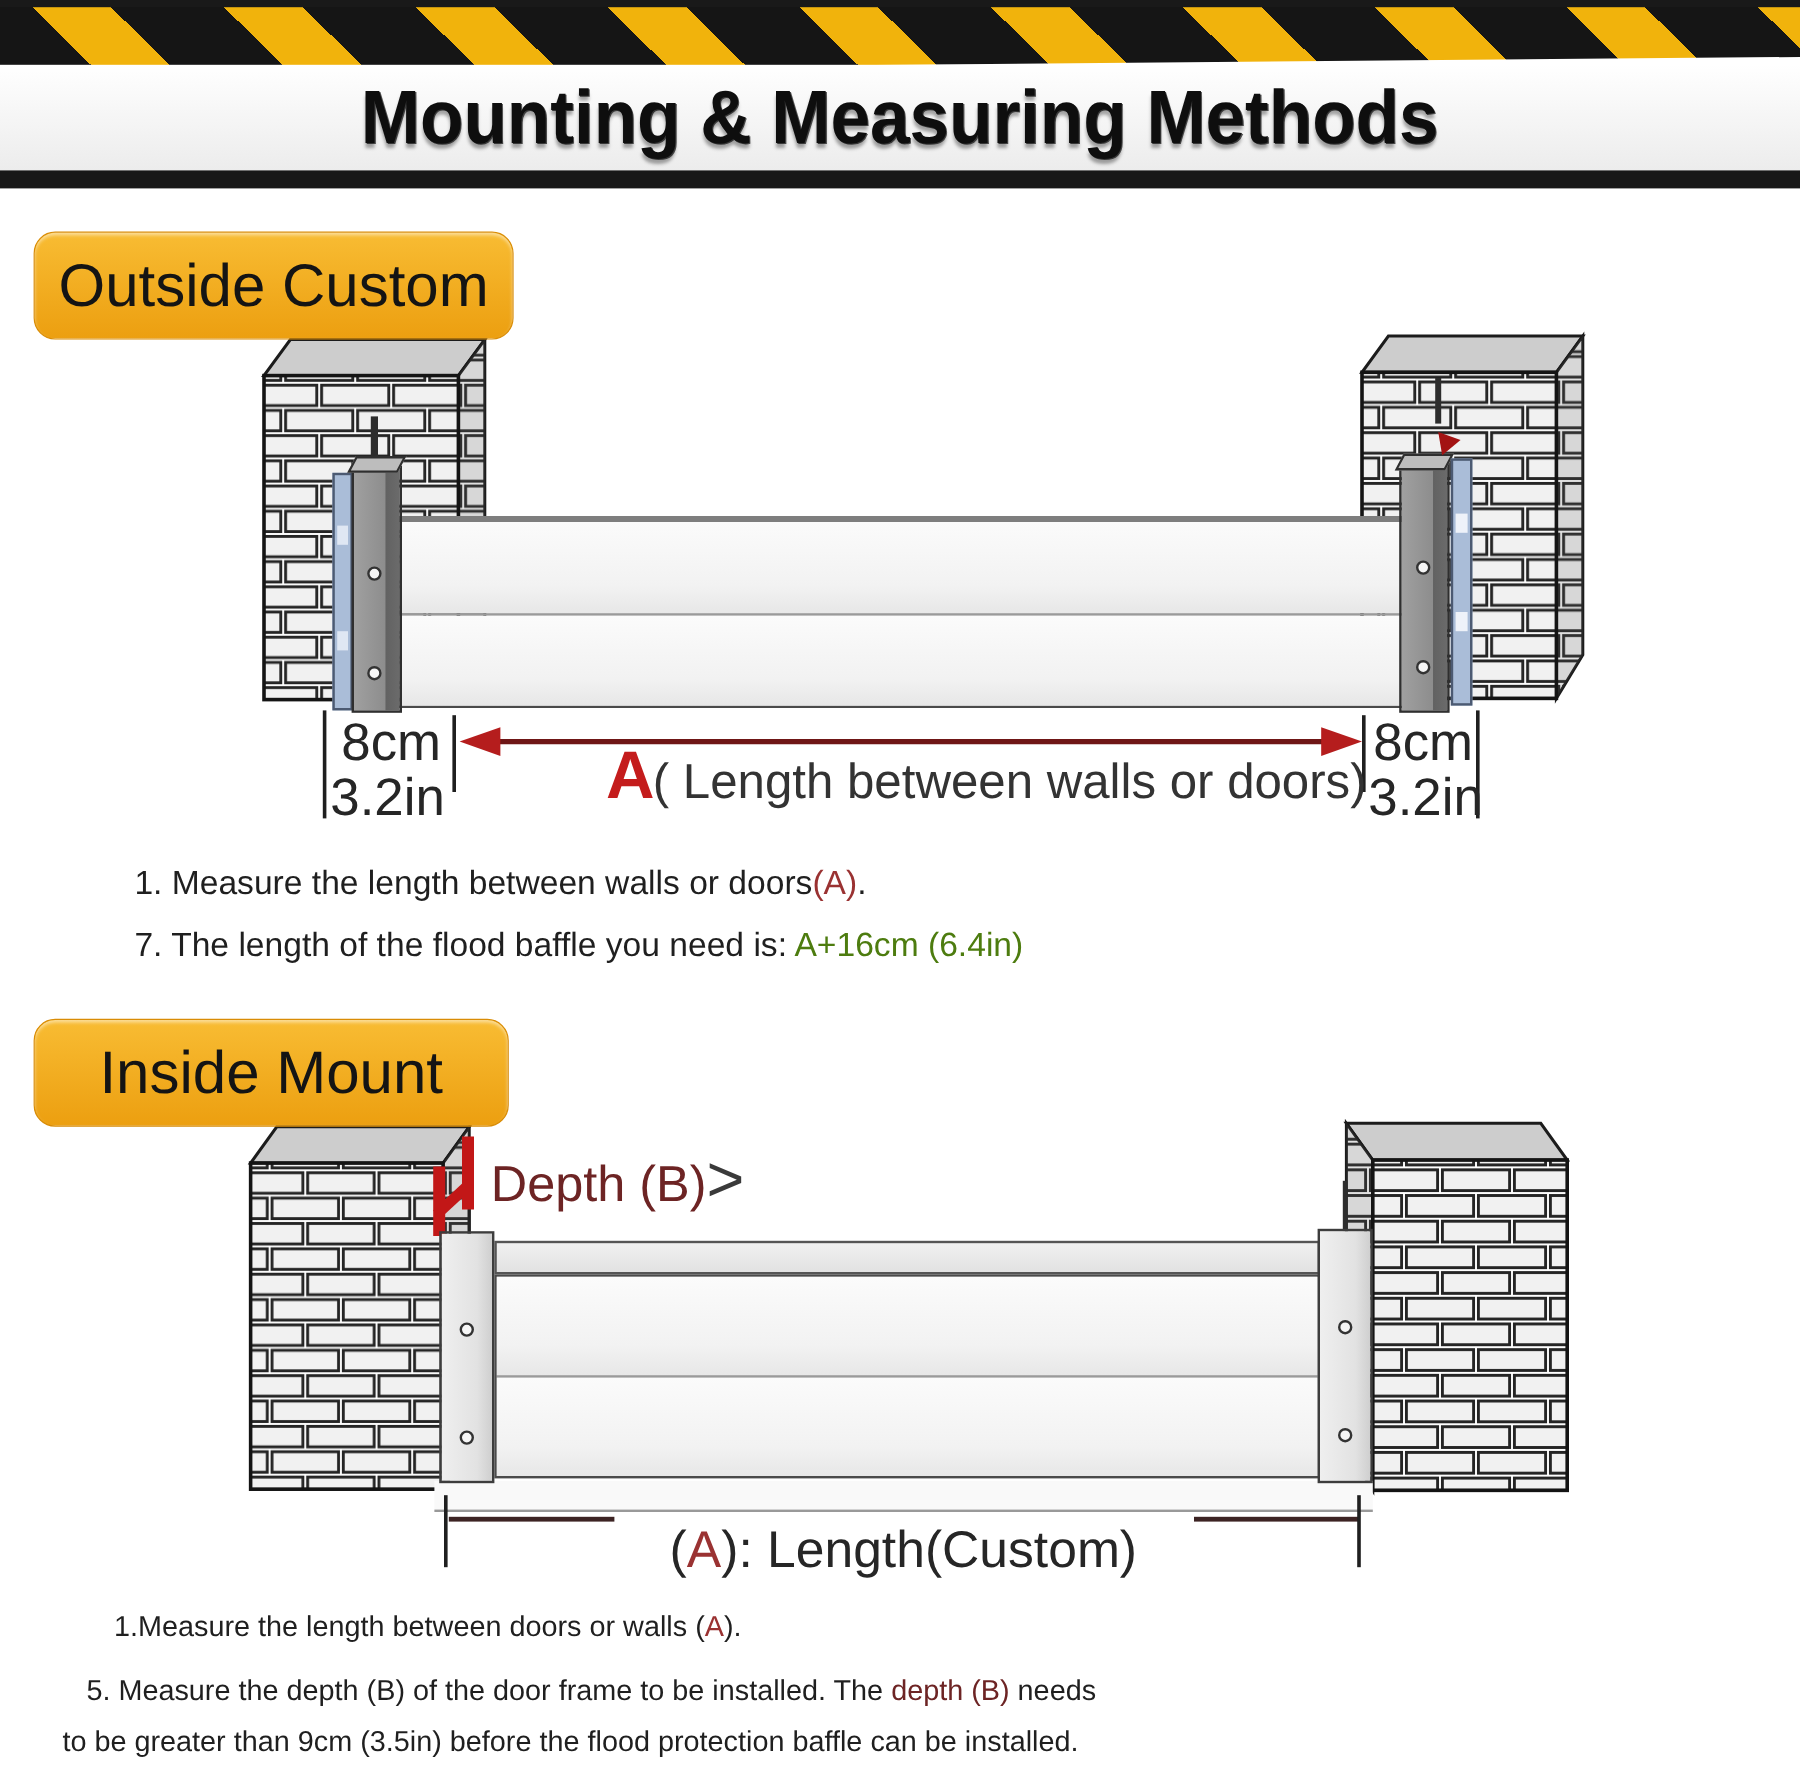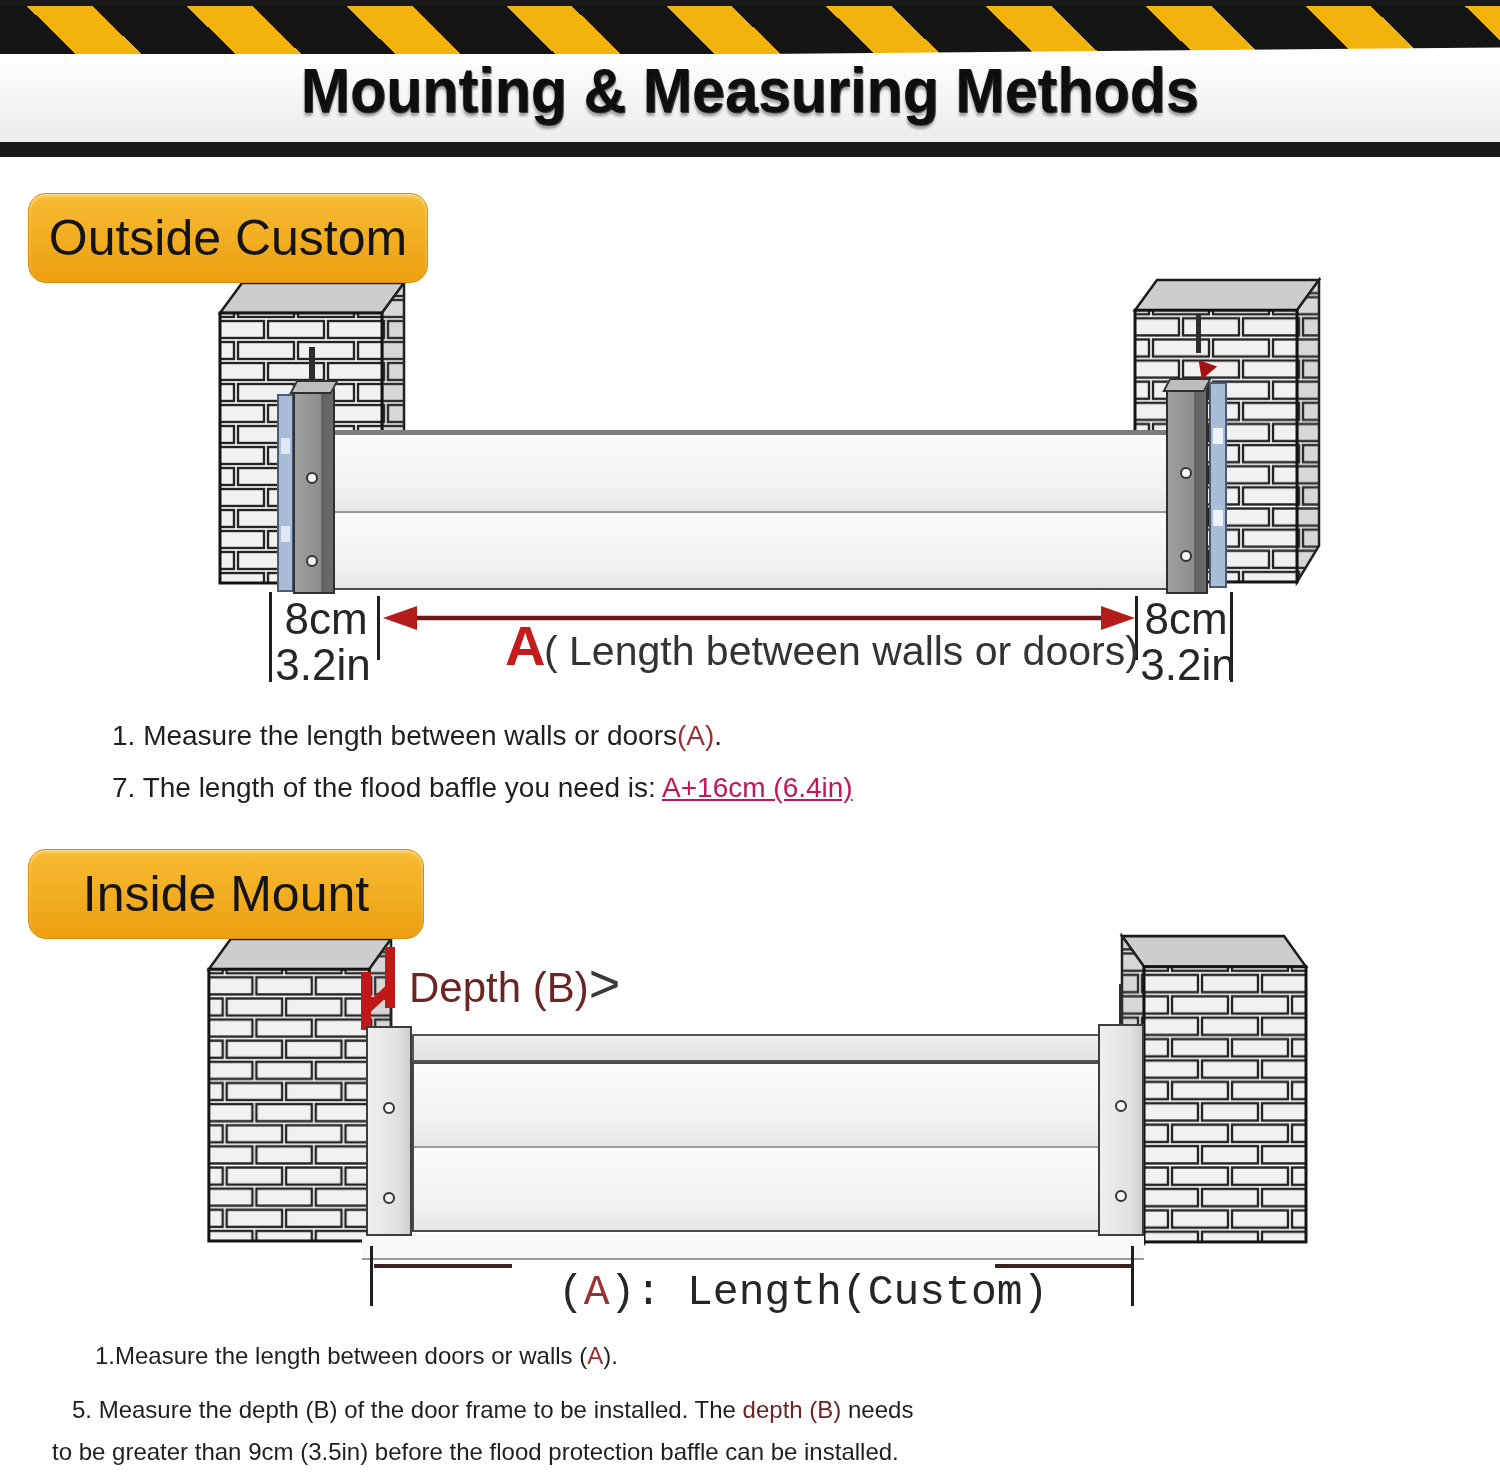--- a/index.html
+++ b/index.html
@@ -4,21 +4,21 @@
 <style>
   html,body{margin:0;padding:0;}
   body{width:1500px;height:1475px;background:#ffffff;font-family:"Liberation Sans",sans-serif;position:relative;overflow:hidden;}
   .abs{position:absolute;}
   
   .tape{top:-4px;left:-12px;width:1524px;height:58px;
     background:repeating-linear-gradient(45deg,#151515 0 66px,#f1b30c 66px 112px);
     transform:rotate(-0.5deg);}
   .tape-topline{top:0;left:0;width:100%;height:6px;background:#191919;}
   .title-band{top:54px;left:0;width:100%;height:88px;background:linear-gradient(#ffffff,#ececec);
-    display:flex;justify-content:center;}
+    display:flex;align-items:center;justify-content:center;}
   .title-band h1{margin:0;font-size:63px;font-weight:bold;color:#0e0e0e;letter-spacing:0px;
     transform:scaleX(0.94);text-shadow:0 4px 3px rgba(0,0,0,.35),1px 1px 0 #555;}
   .black-bar{top:142px;left:0;width:100%;height:15px;background:#181818;}
   
   .badge{width:398px;height:88px;border-radius:18px;background:linear-gradient(#f8bc33,#ec9f10);
     border:1px solid #d98c05;display:flex;align-items:center;justify-content:center;
     font-size:50px;color:#141414;box-shadow:inset 0 2px 3px rgba(255,255,255,.5);z-index:5;}
   
   svg.pillar{overflow:visible;}
   
@@ -39,21 +39,21 @@
   .hole{width:12px;height:12px;border-radius:50%;background:#f6f6f6;border:2.5px solid #333;box-sizing:border-box;z-index:6;}
   .bolt{background:#2d2d2d;}
   .star{width:0;height:0;border-left:10px solid transparent;border-right:10px solid transparent;
     border-bottom:17px solid #a31313;transform:rotate(-40deg);}
   
   .tick{width:3px;background:#1f1f1f;}
   .mseg{background:#3c2323;height:4px;}
   .mtext{font-size:44px;color:#262626;text-align:center;white-space:nowrap;}
   .a-label{font-size:56px;font-weight:bold;color:#c41c1c;line-height:1;}
   .span-text{font-size:41px;color:#333;white-space:nowrap;}
-  .len-label{font-size:43px;color:#262626;white-space:nowrap;font-family:Liberation Mono, monospace;}
+  .len-label{font-size:43px;color:#262626;white-space:nowrap;}
   
   .step{font-size:28px;color:#1f1f1f;white-space:nowrap;}
   .step-sm{font-size:24px;color:#1f1f1f;white-space:nowrap;}
   .depth-label{display:flex;align-items:baseline;font-size:42px;color:#7b2828;white-space:nowrap;}
 </style>
 </head>
 <body>
 
 <svg width="0" height="0" style="position:absolute" aria-hidden="true">
   <defs>
@@ -129,21 +129,21 @@
   <polygon points="754,18 720,6 720,30" fill="#b51d1d"></polygon>
 </svg>
 <div class="abs mtext" style="left:274px;top:594px;width:104px;">8cm</div>
 <div class="abs mtext" style="left:268px;top:640px;width:110px;">3.2in</div>
 <div class="abs mtext" style="left:1140px;top:594px;width:92px;">8cm</div>
 <div class="abs mtext" style="left:1138px;top:640px;width:100px;">3.2in</div>
 <div class="abs a-label" style="left:505px;top:618px;">A</div>
 <div class="abs span-text" style="left:544px;top:628px;">( Length between walls or doors)</div>
 
 <div class="abs step" style="left:112px;top:720px;"><span>1. Measure the length between walls or doors</span><span style="color: rgb(154, 50, 50);">(A)</span><span>.</span></div>
-<div class="abs step" style="left:112px;top:772px;"><span>7. The length of the flood baffle you need is: </span><span style="color: #be185d; text-decoration: underline;">A+16cm (6.4in)</span></div>
+<div class="abs step" style="left:112px;top:772px;"><span>7. The length of the flood baffle you need is: </span><span style="color: #4d7c0f;">A+16cm (6.4in)</span></div>
 
 <div class="abs badge" style="left:28px;top:849px;width:394px;">
   <span>Inside Mount</span>
 </div>
 
 <svg class="abs pillar" style="left:195px;top:933px;width:198px;height:312px" viewBox="0 0 200 310" preserveAspectRatio="none">
   <polygon points="36,6 198,6 176,36 14,36" fill="#cdcdcd" stroke="#1c1c1c" stroke-width="2.5"></polygon>
   <polygon points="176,36 198,6 198,270 176,306" fill="url(#brickpat)" stroke="#1c1c1c" stroke-width="2.5"></polygon>
   <polygon points="176,36 198,6 198,270 176,306" fill="rgba(100,100,100,0.18)"></polygon>
   <rect x="14" y="36" width="162" height="270" fill="url(#brickpat)" stroke="#141414" stroke-width="3"></rect>

